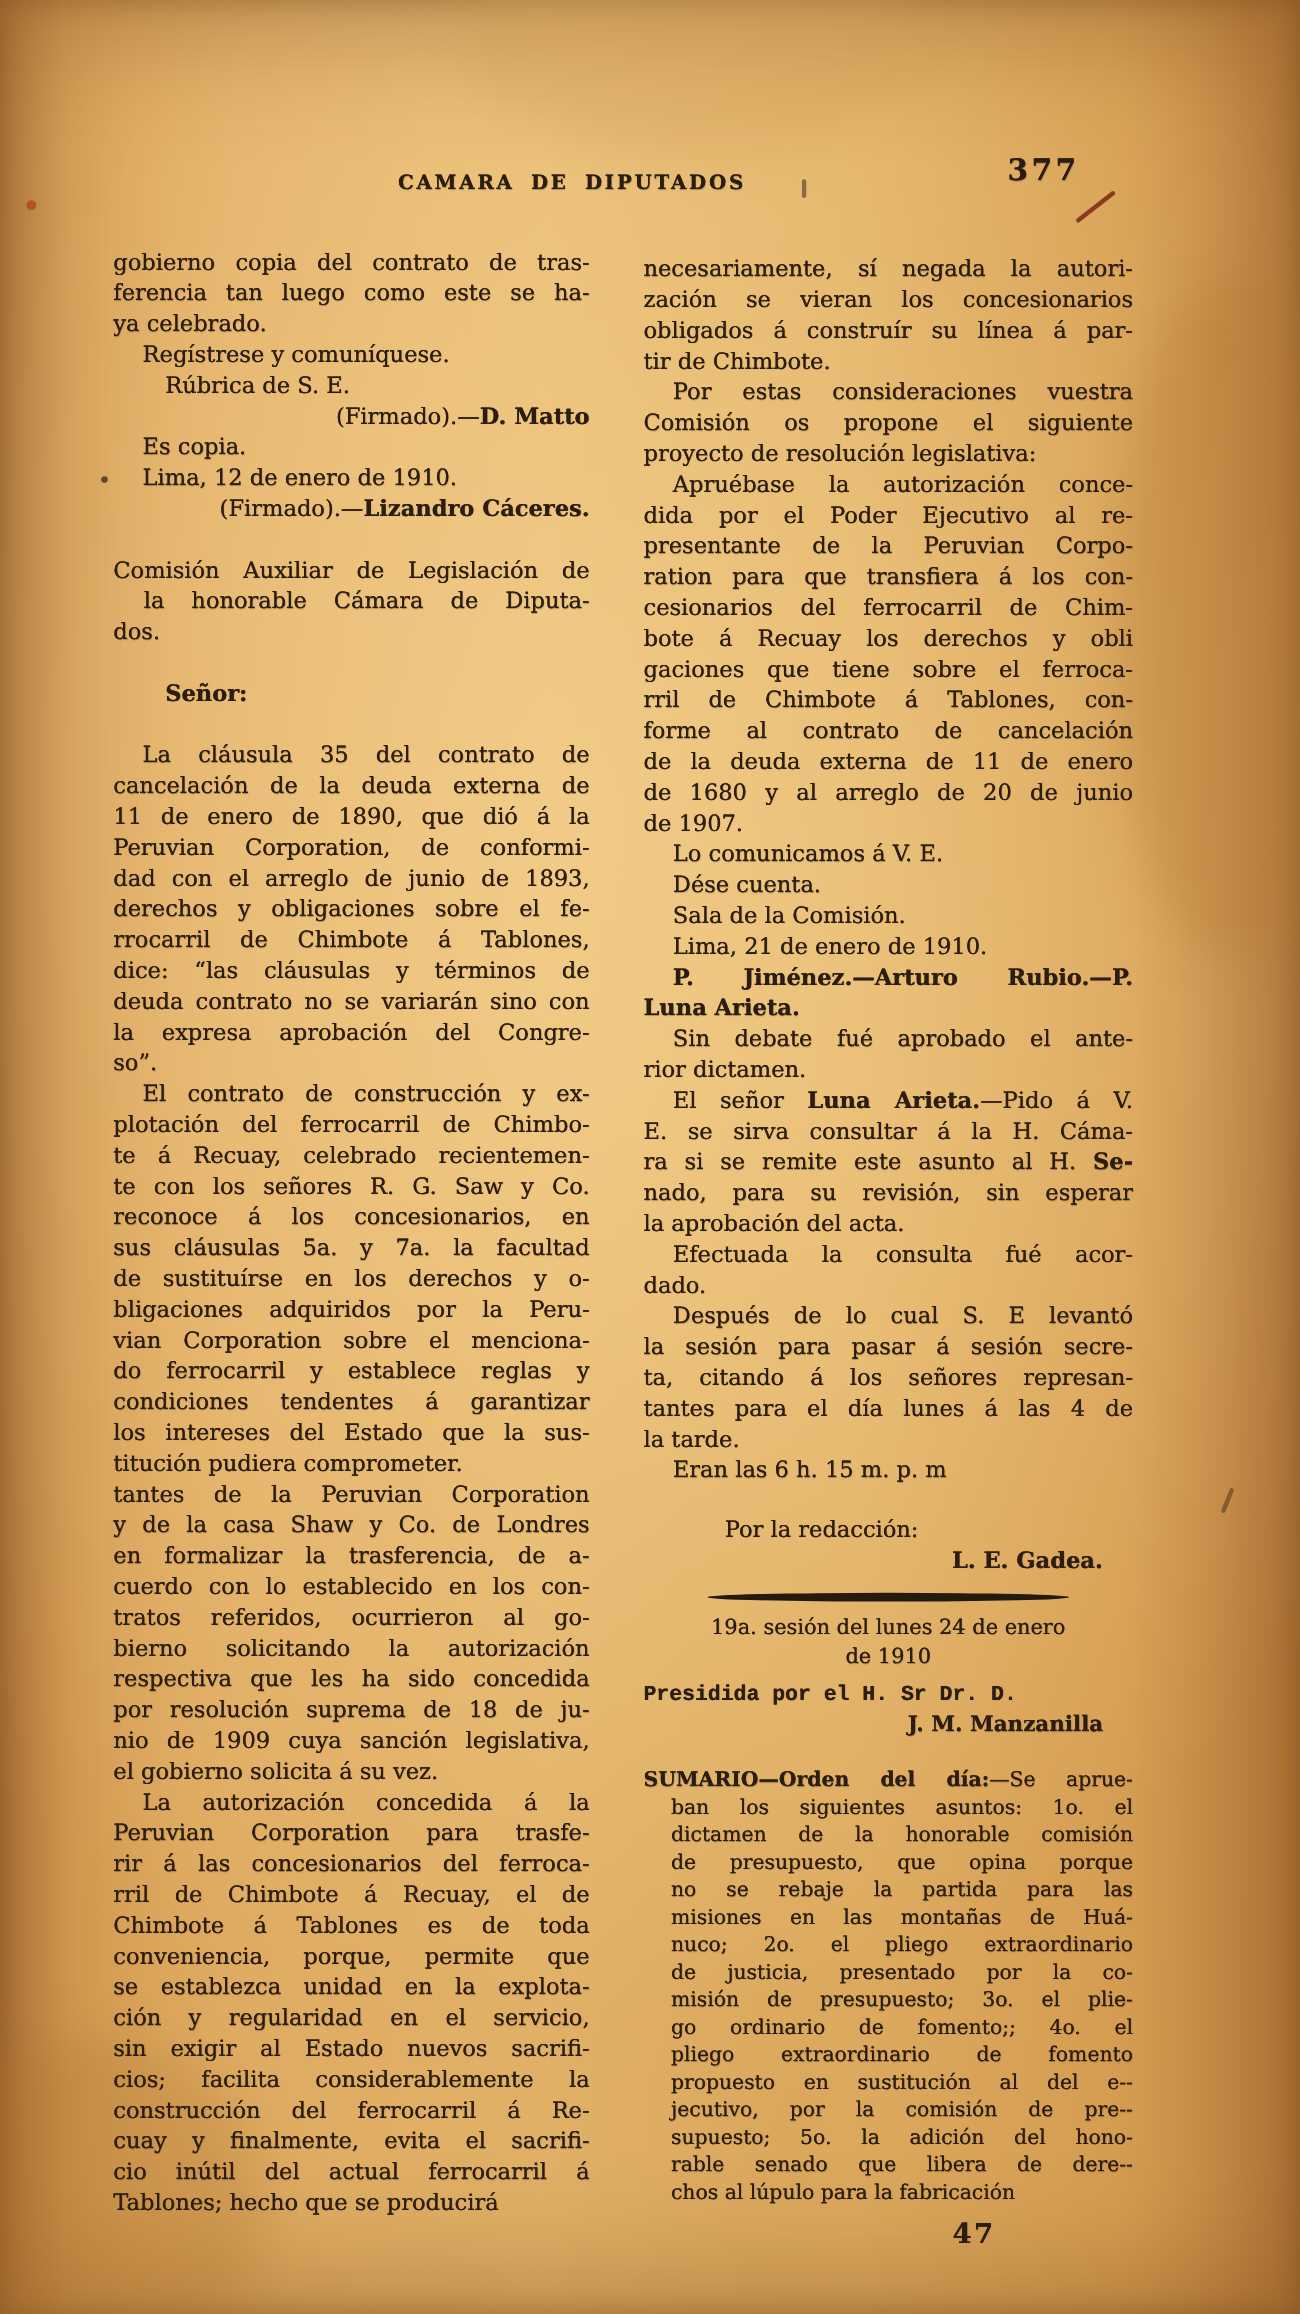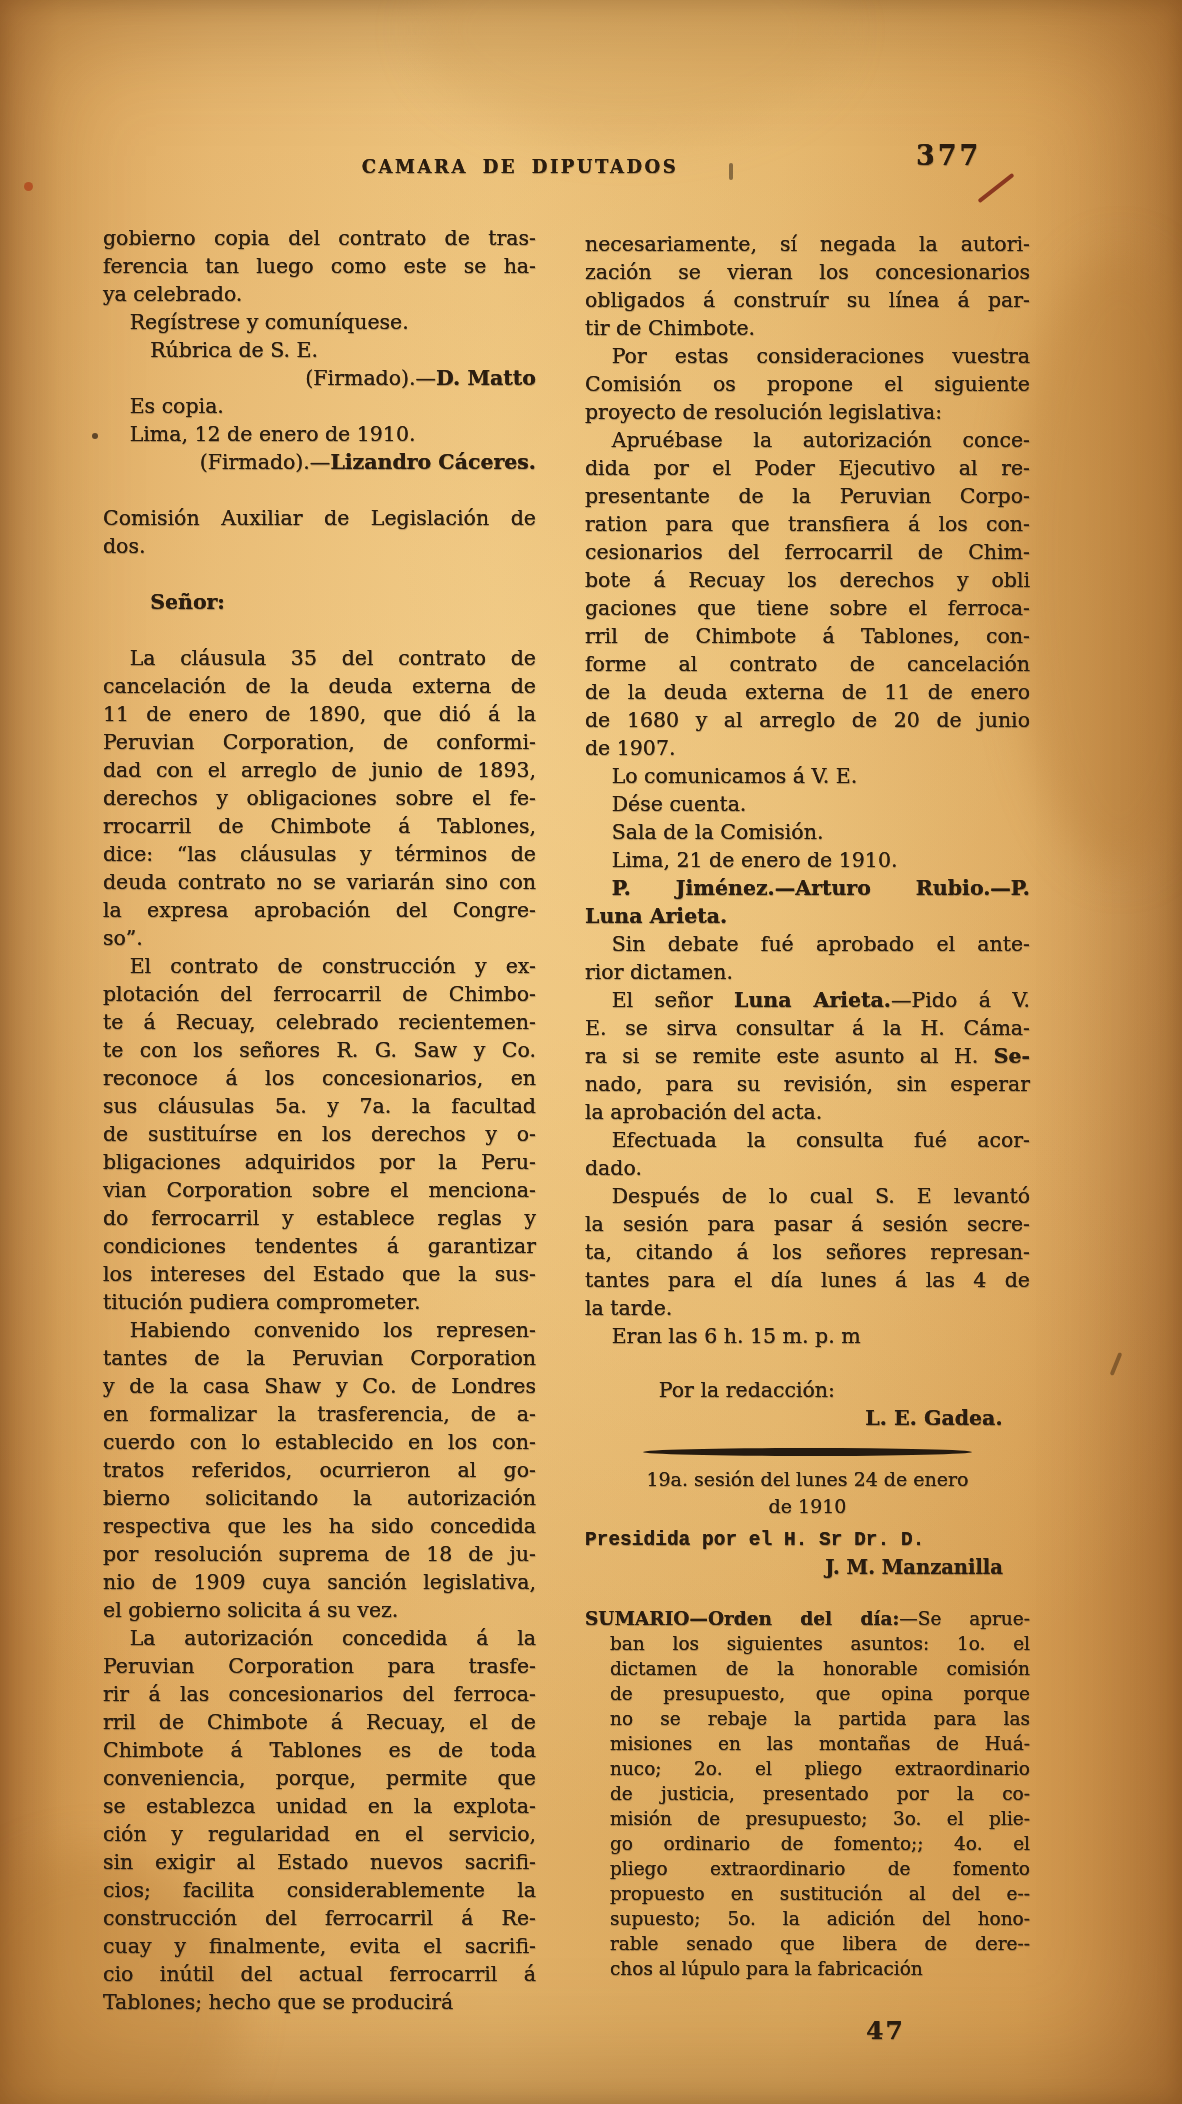--- a/index.html
+++ b/index.html
@@ -90,20 +90,21 @@
       <div class="ln">gobierno copia del contrato de tras-</div>
       <div class="ln">ferencia tan luego como este se ha-</div>
       <div class="ln e">ya celebrado.</div>
       <div class="ln i e">Regístrese y comuníquese.</div>
       <div class="ln i2 e">Rúbrica de S. E.</div>
       <div class="ln r">(Firmado).—<b>D. Matto</b></div>
       <div class="ln i e">Es copia.</div>
       <div class="ln i e">Lima, 12 de enero de 1910.</div>
       <div class="ln r">(Firmado).—<b>Lizandro Cáceres.</b></div>
       <div class="ln" style="margin-top: 28px;">Comisión Auxiliar de Legislación de</div>
+      <div class="ln h">la honorable Cámara de Diputa-</div>
       <div class="ln e">dos.</div>
       <div class="ln i2 e" style="margin-top: 28px;"><b>Señor:</b></div>
       <div class="ln i" style="margin-top: 28px;">La cláusula 35 del contrato de</div>
       <div class="ln">cancelación de la deuda externa de</div>
       <div class="ln">11 de enero de 1890, que dió á la</div>
       <div class="ln">Peruvian Corporation, de conformi-</div>
       <div class="ln">dad con el arreglo de junio de 1893,</div>
       <div class="ln">derechos y obligaciones sobre el fe-</div>
       <div class="ln">rrocarril de Chimbote á Tablones,</div>
       <div class="ln">dice: “las cláusulas y términos de</div>
@@ -116,21 +117,20 @@
       <div class="ln">te con los señores R. G. Saw y Co.</div>
       <div class="ln">reconoce á los concesionarios, en</div>
       <div class="ln">sus cláusulas 5a. y 7a. la facultad</div>
       <div class="ln">de sustituírse en los derechos y o-</div>
       <div class="ln">bligaciones adquiridos por la Peru-</div>
       <div class="ln">vian Corporation sobre el menciona-</div>
       <div class="ln">do ferrocarril y establece reglas y</div>
       <div class="ln">condiciones tendentes á garantizar</div>
       <div class="ln">los intereses del Estado que la sus-</div>
       <div class="ln e">titución pudiera comprometer.</div>
-      <div class="ln i">Habiendo convenido los represen-</div>
       <div class="ln">tantes de la Peruvian Corporation</div>
       <div class="ln">y de la casa Shaw y Co. de Londres</div>
       <div class="ln">en formalizar la trasferencia, de a-</div>
       <div class="ln">cuerdo con lo establecido en los con-</div>
       <div class="ln">tratos referidos, ocurrieron al go-</div>
       <div class="ln">bierno solicitando la autorización</div>
       <div class="ln">respectiva que les ha sido concedida</div>
       <div class="ln">por resolución suprema de 18 de ju-</div>
       <div class="ln">nio de 1909 cuya sanción legislativa,</div>
       <div class="ln e">el gobierno solicita á su vez.</div>
@@ -202,20 +202,21 @@
       <div class="ln h sm">dictamen de la honorable comisión</div>
       <div class="ln h sm">de presupuesto, que opina porque</div>
       <div class="ln h sm">no se rebaje la partida para las</div>
       <div class="ln h sm">misiones en las montañas de Huá-</div>
       <div class="ln h sm">nuco; 2o. el pliego extraordinario</div>
       <div class="ln h sm">de justicia, presentado por la co-</div>
       <div class="ln h sm">misión de presupuesto; 3o. el plie-</div>
       <div class="ln h sm">go ordinario de fomento;; 4o. el</div>
       <div class="ln h sm">pliego extraordinario de fomento</div>
       <div class="ln h sm">propuesto en sustitución al del e--</div>
+      <div class="ln h sm">jecutivo, por la comisión de pre--</div>
       <div class="ln h sm">supuesto; 5o. la adición del hono-</div>
       <div class="ln h sm">rable senado que libera de dere--</div>
       <div class="ln h sm e">chos al lúpulo para la fabricación</div>
     </div>
 
   <div class="footer-num ink">47</div>
 
   <div class="speck speck1"></div>
   <div class="speck speck2"></div>
   <div class="speck speck3"></div>

